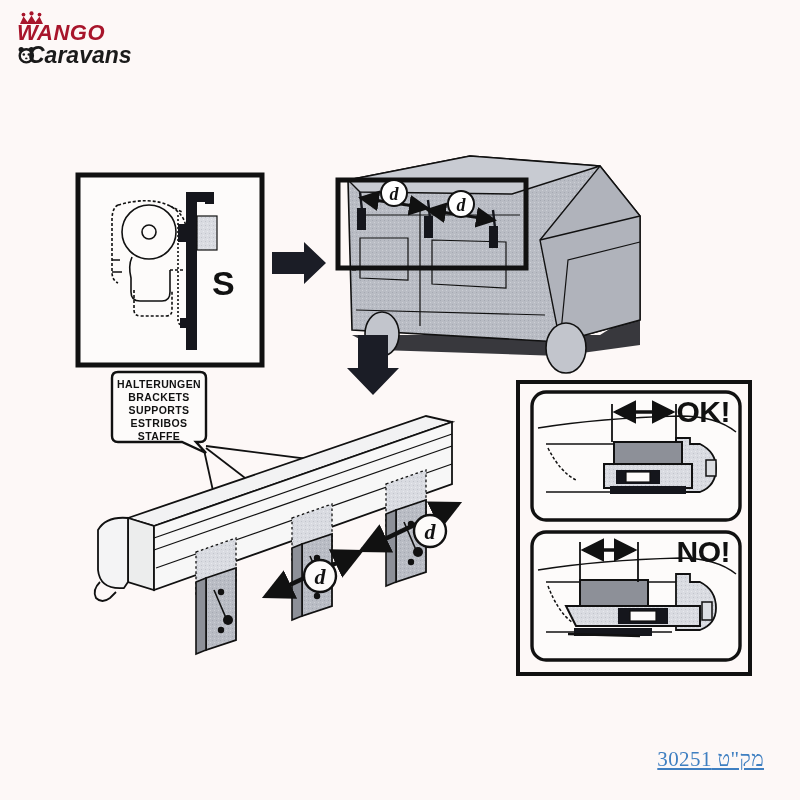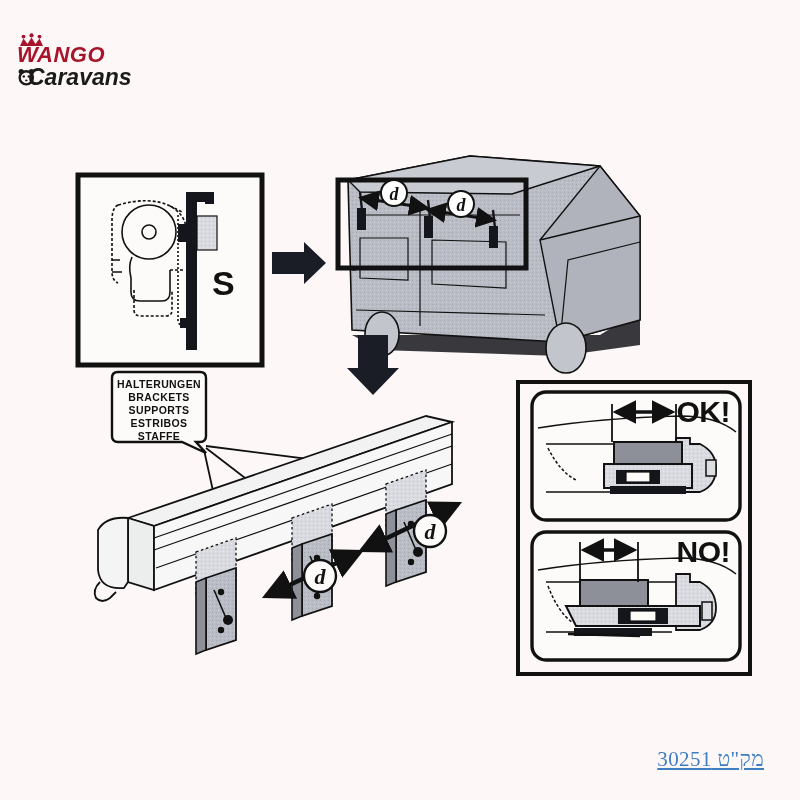--- a/index.html
+++ b/index.html
@@ -17,21 +17,21 @@
   #root {
     position: relative;
     width: 800px;
     height: 800px;
   }
 
   
   #logo {
     position: absolute;
     left: 14px;
-    top: 30px;
+    top: 8px;
     width: 160px;
     height: 62px;
   }
   #logo svg { display: block; }
 
   
   #sheet {
     position: absolute;
     left: 0;
     top: 120px;

